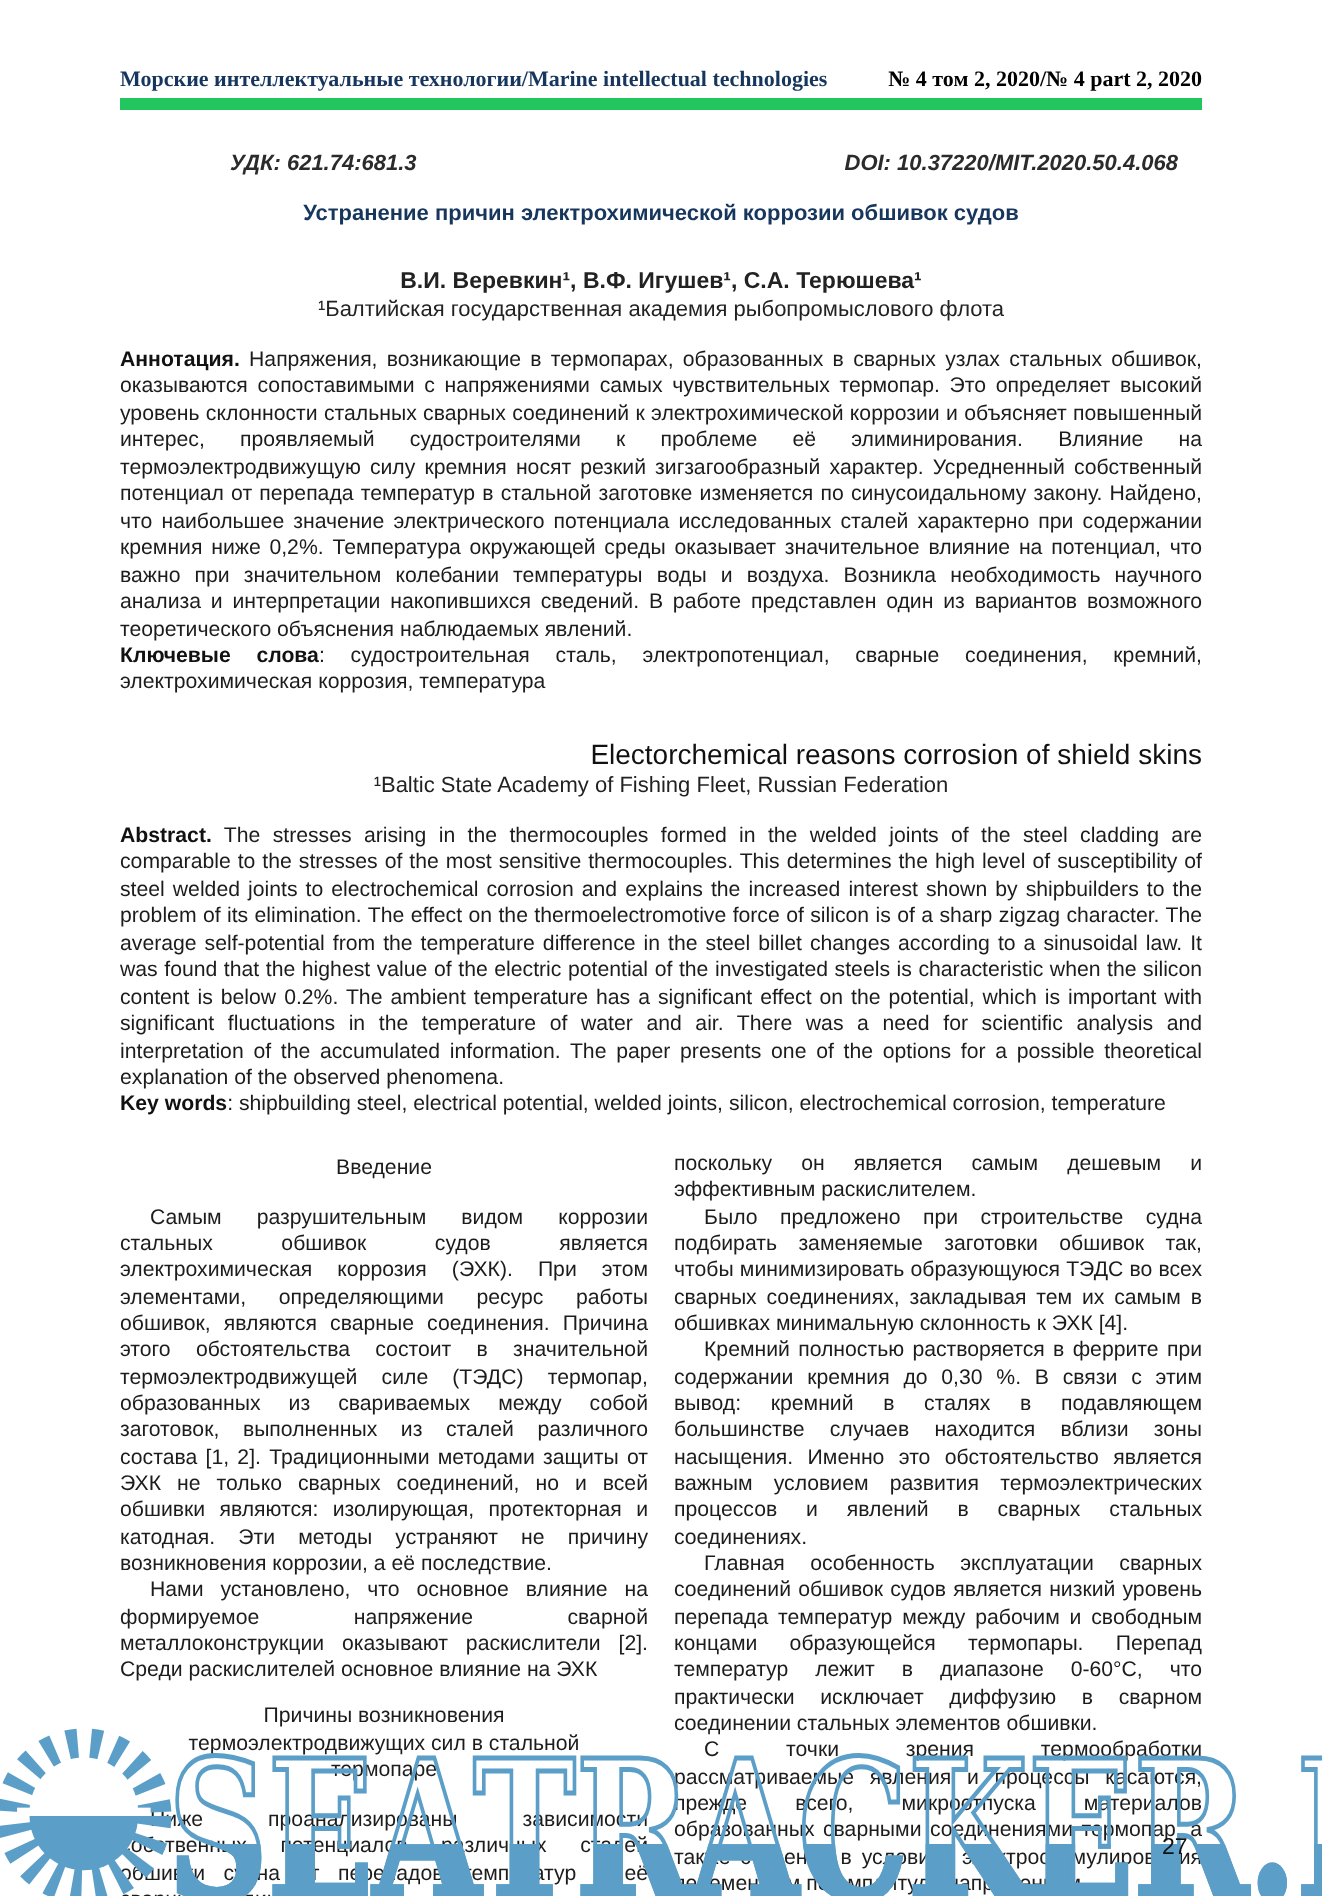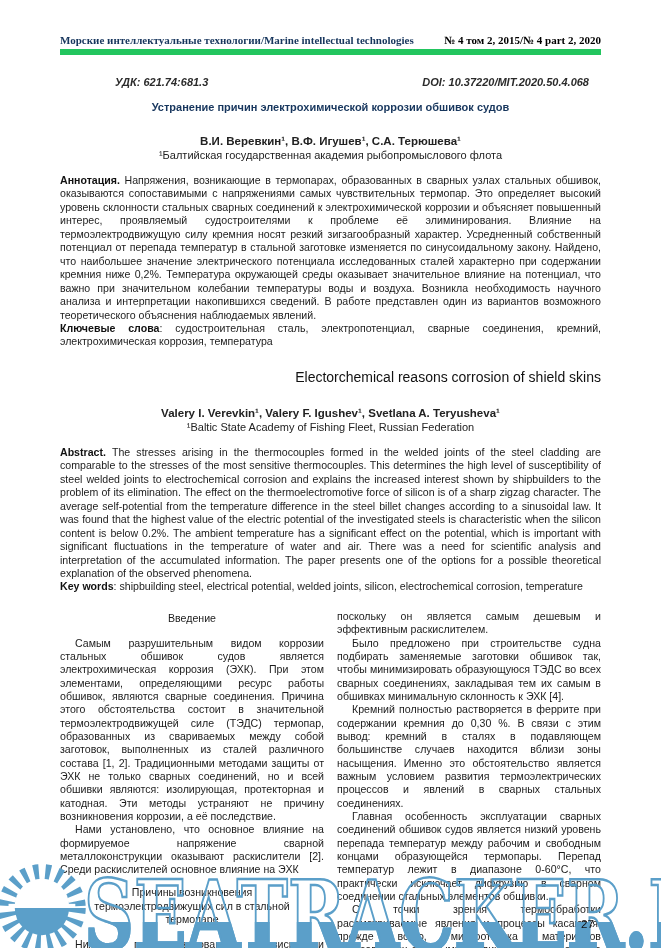--- a/index.html
+++ b/index.html
@@ -81,38 +81,37 @@
     font-size:11.5px;color:#111;z-index:5;
   }
 </style>
 </head>
 <body>
 
 <div class="content">
 
   <div class="jheader">
     <span class="jtitle">Морские интеллектуальные технологии/Marine intellectual technologies</span>
-    <span class="jissue">№ 4 том 2, 2015/№ 4 part 2, 2020</span>
+    <span class="jissue">№ 4 том 2, 2020/№ 4 part 2, 2020</span>
   </div>
 
   <div class="metarow">
     <span>УДК: 621.74:681.3</span>
     <span>DOI: 10.37220/MIT.2020.50.4.068</span>
   </div>
 
   <div class="ru-title">Устранение причин электрохимической коррозии обшивок судов</div>
   <div class="authors">В.И. Веревкин¹, В.Ф. Игушев¹, С.А. Терюшева¹</div>
   <div class="affil">¹Балтийская государственная академия рыбопромыслового флота</div>
 
   <div class="abstract"><b>Аннотация.</b><span> Напряжения, возникающие в термопарах, образованных в сварных узлах стальных обшивок, оказываются сопоставимыми с напряжениями самых чувствительных термопар. Это определяет высокий уровень склонности стальных сварных соединений к электрохимической коррозии и объясняет повышенный интерес, проявляемый судостроителями к проблеме её элиминирования.  Влияние на термоэлектродвижущую силу кремния носят резкий зигзагообразный характер. Усредненный собственный потенциал от перепада температур в стальной заготовке изменяется по синусоидальному закону. Найдено, что наибольшее значение электрического потенциала исследованных сталей характерно при содержании кремния ниже 0,2%. Температура окружающей среды оказывает значительное влияние на потенциал, что важно при значительном колебании температуры воды и воздуха. Возникла необходимость научного анализа и интерпретации накопившихся сведений. В работе представлен один из вариантов возможного теоретического объяснения наблюдаемых явлений.</span><br>
     <b>Ключевые слова</b><span>: судостроительная сталь, электропотенциал, сварные соединения, кремний, электрохимическая коррозия, температура</span>
   </div>
 
   <div class="en-title">Electorchemical reasons corrosion of shield skins</div>
-  <div class="authors">Valery I. Verevkin¹, Valery F. Igushev¹, Svetlana A. Teryusheva¹</div>
   <div class="affil">¹Baltic State Academy of Fishing Fleet, Russian Federation</div>
 
   <div class="abstract"><b>Abstract.</b><span> The stresses arising in the thermocouples formed in the welded joints of the steel cladding are comparable to the stresses of the most sensitive thermocouples. This determines the high level of susceptibility of steel welded joints to electrochemical corrosion and explains the increased interest shown by shipbuilders to the problem of its elimination. The effect on the thermoelectromotive force of silicon is of a sharp zigzag character. The average self-potential from the temperature difference in the steel billet changes according to a sinusoidal law. It was found that the highest value of the electric potential of the investigated steels is characteristic when the silicon content is below 0.2%. The ambient temperature has a significant effect on the potential, which is important with significant fluctuations in the temperature of water and air. There was a need for scientific analysis and interpretation of the accumulated information. The paper presents one of the options for a possible theoretical explanation of the observed phenomena.</span><br>
     <b>Key words</b><span>: shipbuilding steel, electrical potential, welded joints, silicon, electrochemical corrosion, temperature</span>
   </div>
 
   <div class="columns">
     <div class="col">
       <div class="col-heading">Введение</div>
       <p>Самым разрушительным видом коррозии стальных обшивок судов является электрохимическая коррозия (ЭХК). При этом элементами, определяющими ресурс работы обшивок, являются сварные соединения. Причина этого обстоятельства состоит в значительной термоэлектродвижущей силе (ТЭДС) термопар, образованных из свариваемых между собой заготовок, выполненных из сталей различного состава [1, 2]. Традиционными методами защиты от ЭХК не только сварных соединений, но и всей обшивки являются: изолирующая, протекторная и катодная. Эти методы устраняют не причину возникновения коррозии, а её последствие.</p>

